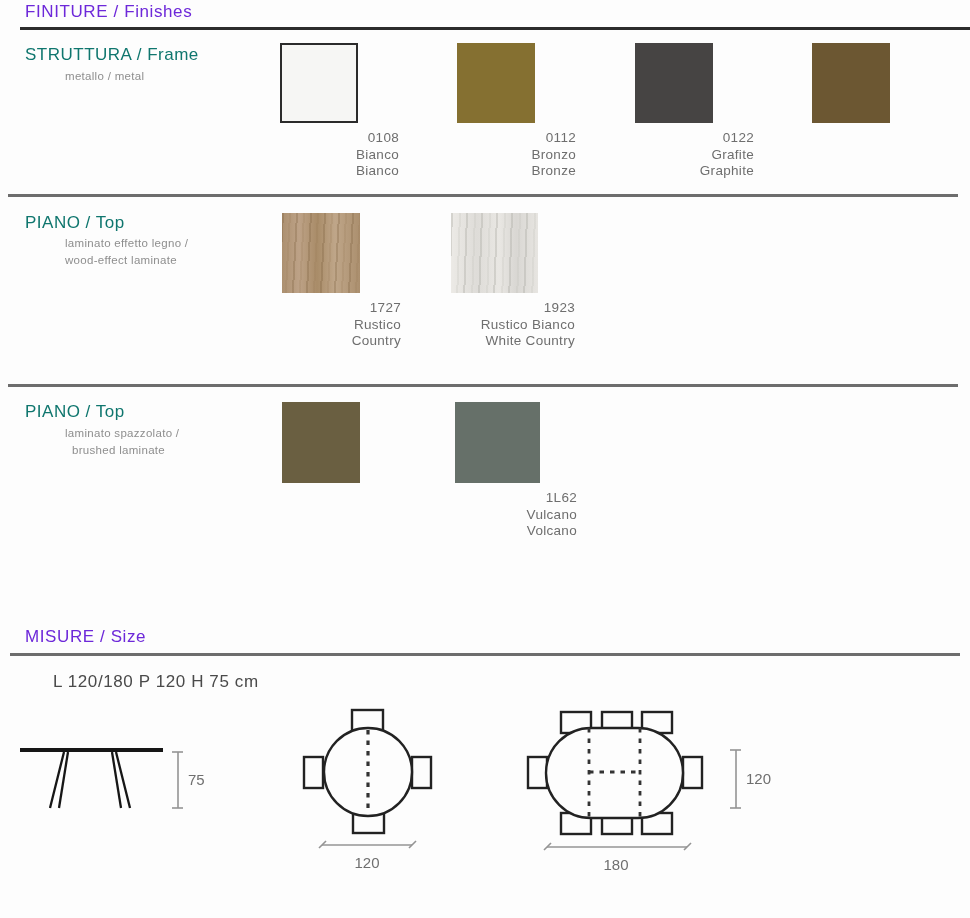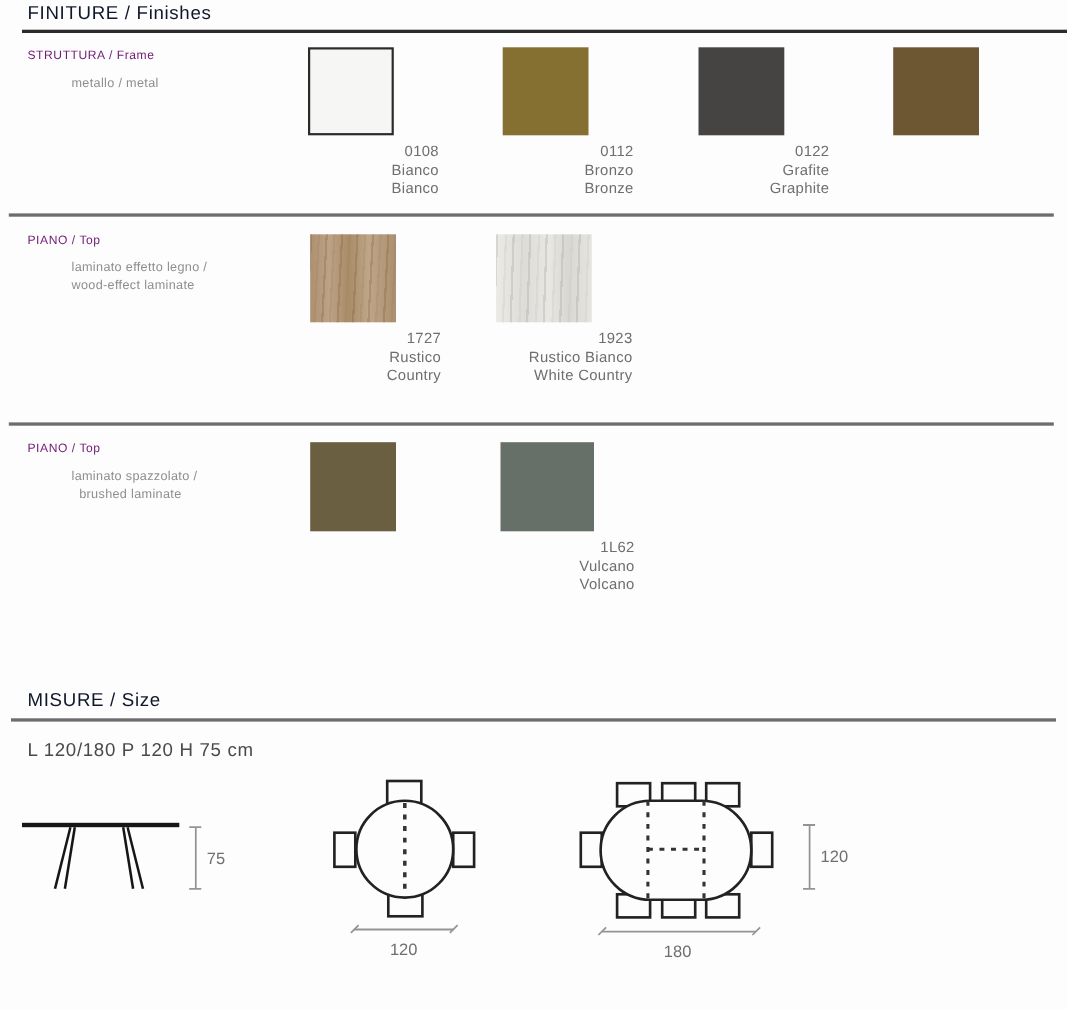--- a/index.html
+++ b/index.html
@@ -5,43 +5,43 @@
   html,body{margin:0;padding:0;background:#ffffff;}
   .page{
     position:relative;
     width:970px;height:918px;
     background:#fdfdfd;
     font-family:"Liberation Sans", sans-serif;
     overflow:hidden;
   }
   .abs{position:absolute;}
   .h-main{
-    font-size:17px;color:#0f172a;letter-spacing:.6px;font-weight:400;
+    font-size:17px;color:#6d28d9;letter-spacing:.6px;font-weight:400;
   }
   .rule-dark{position:absolute;height:3px;background:#2c2c2c;}
   .rule-gray{position:absolute;height:2.5px;background:#6d6d6d;}
-  .sec-title{font-size:11px;color:#701a75;letter-spacing:.5px;text-align:center;}
+  .sec-title{font-size:17px;color:#0f766e;letter-spacing:.5px;text-align:center;}
   .sec-sub{font-size:11.5px;color:#8e8e8e;letter-spacing:.3px;line-height:17px;margin-left:40px;}
   .swatch{position:absolute;width:78px;height:80px;}
   .swatch.bordered{border:2px solid #2b2b2b;box-sizing:border-box;}
   .caption{
     position:absolute;width:160px;text-align:right;
     font-size:13.5px;color:#6e6e6e;line-height:16.5px;letter-spacing:.3px;
   }
   .tex-wood{
     background:
       repeating-linear-gradient(93deg, rgba(120,92,58,.28) 0 2px, rgba(0,0,0,0) 2px 7px, rgba(150,120,85,.20) 7px 9px, rgba(0,0,0,0) 9px 14px),
       linear-gradient(90deg,#ac9070 0%,#bda287 22%,#a98c68 45%,#bfa689 68%,#ab8f6e 100%);
   }
   .tex-woodwhite{
     background:
       repeating-linear-gradient(92deg, rgba(158,158,150,.30) 0 2px, rgba(0,0,0,0) 2px 8px, rgba(188,188,180,.22) 8px 10px, rgba(0,0,0,0) 10px 15px),
       linear-gradient(90deg,#eceae6 0%,#dedcd8 30%,#e9e7e3 55%,#d9d7d3 75%,#e7e5e1 100%);
   }
-  .dims-label{font-size:17px;color:#4a4a4a;letter-spacing:.6px;}
+  .dims-label{font-size:17px;color:#4a4a4a;letter-spacing:.6px;margin-left:28px;}
   svg text{font-family:"Liberation Sans", sans-serif;}
 </style>
 </head>
 <body>
 
 <div class="page">
 
   <div class="abs h-main" style="left:25px;top:2px">FINITURE / Finishes</div>
   <div class="rule-dark" style="left:20px;top:27px;width:950px"></div>
 

